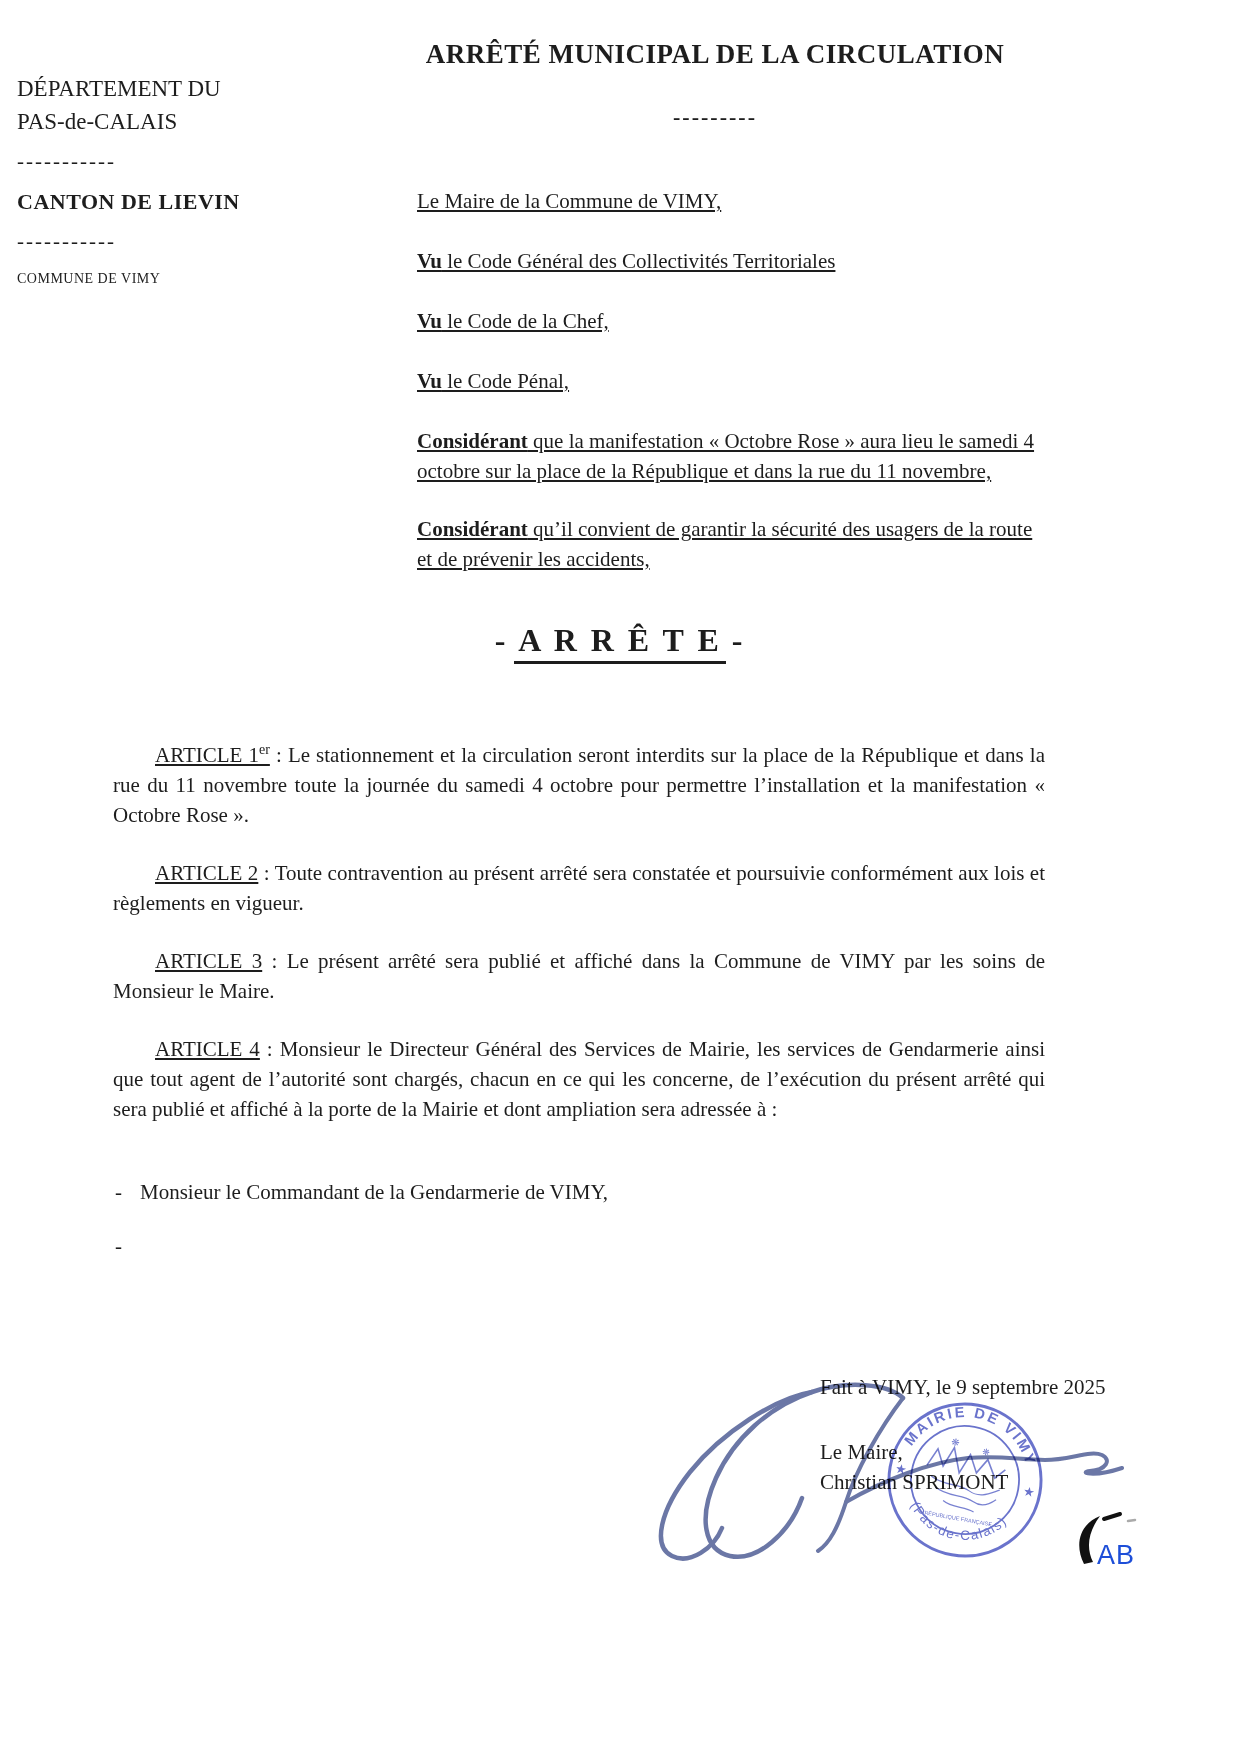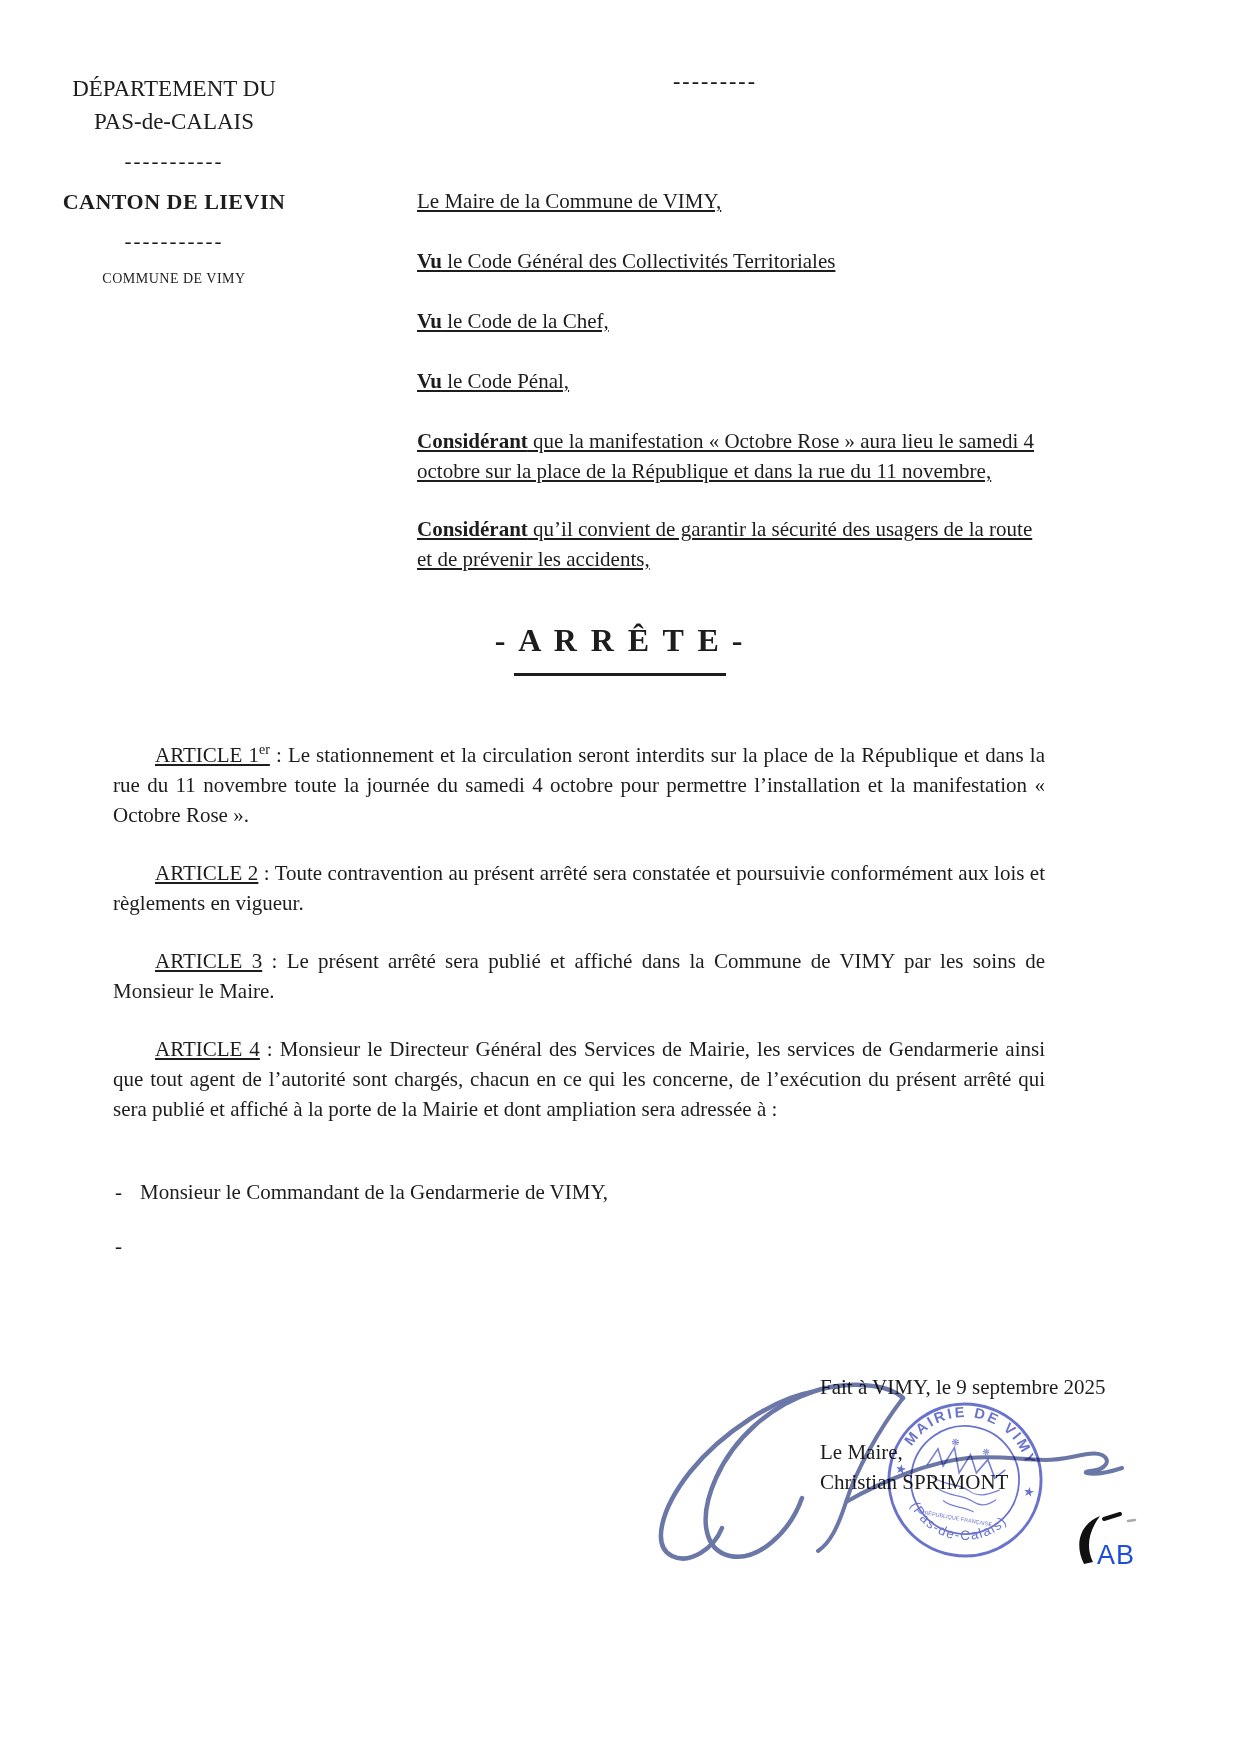--- a/index.html
+++ b/index.html
@@ -2,39 +2,39 @@
 <html><head>
 <meta charset="utf-8">
 <style>
   html,body{margin:0;padding:0;background:#9a9a9a;}
   .page{
     position:relative;width:1240px;height:1754px;background:#ffffff;
     font-family:"Liberation Serif",serif;color:#1d1d1d;overflow:hidden;
     margin:0 auto;
   }
   
-  .left-header{position:absolute;left:35px;top:72px;width:278px;text-align:center;}
+  .left-header{position:absolute;left:17px;top:72px;width:278px;text-align:left;}
   .lh-dept{font-size:23px;line-height:33px;}
   .lh-sep{font-size:21px;line-height:30px;letter-spacing:2px;margin-top:8px;}
   .lh-canton{font-size:22px;line-height:28px;margin-top:12px;letter-spacing:.5px;font-weight:bold;}
   .lh-sep2{font-size:21px;line-height:30px;letter-spacing:2px;margin-top:10px;}
   .lh-commune{font-size:14px;line-height:26px;margin-top:10px;letter-spacing:.5px;}
   
   .title-block{position:absolute;left:390px;top:36px;width:650px;text-align:center;}
   .doc-title{font-size:27px;font-weight:bold;line-height:36px;letter-spacing:.5px;}
   .title-sep{font-size:22px;font-weight:bold;letter-spacing:2px;margin-top:32px;}
   
   .preamble{position:absolute;left:417px;top:186px;width:632px;font-size:21px;line-height:30px;text-decoration:underline;}
   .preamble p{margin:0 0 30px 0;}
   .preamble .c{margin-bottom:28px;}
   b{font-weight:bold;}
   
   .arrete{position:absolute;left:0;top:622px;width:1240px;text-align:center;
           font-size:32px;font-weight:bold;letter-spacing:3px;}
-  .arrete .word{border-bottom:3px solid #1d1d1d;padding:0 4px 15px 4px;margin:0 6px;}
+  .arrete .word{border-bottom:3px solid #1d1d1d;padding:0 4px 3px 4px;margin:0 6px;}
   
   .articles{position:absolute;left:113px;top:735px;width:932px;font-size:21px;line-height:30px;}
   .articles p{margin:0 0 28px 0;text-align:justify;text-indent:42px;}
   .art-label{font-weight:normal;text-decoration:underline;}
   .art-label sup{font-size:14px;}
   .recipients{position:absolute;left:113px;top:1177px;width:932px;font-size:21px;line-height:30px;}
   .recipient{position:relative;padding-left:27px;margin-bottom:24px;text-align:justify;}
   .recipient .dash{position:absolute;left:2px;top:0;}
   
   .sig-block{position:absolute;left:820px;top:1372px;font-size:21px;line-height:30px;}
@@ -58,20 +58,21 @@
       <div>DÉPARTEMENT DU</div>
       <div>PAS-de-CALAIS</div>
     </div>
     <div class="lh-sep">-----------</div>
     <div class="lh-canton">CANTON DE LIEVIN</div>
     <div class="lh-sep2">-----------</div>
     <div class="lh-commune">COMMUNE DE VIMY</div>
   </div>
 
   <div class="title-block">
+    <div class="doc-title">ARRÊTÉ MUNICIPAL DE LA CIRCULATION</div>
     <div class="title-sep">---------</div>
   </div>
 
   <div class="preamble">
     <p>Le Maire de la Commune de VIMY,</p>
     <p><b>Vu</b><span> le Code Général des Collectivités Territoriales</span></p>
     <p><b>Vu</b><span> le Code de la Chef,</span></p>
     <p><b>Vu</b><span> le Code Pénal,</span></p>
     <p class="c"><b>Considérant</b><span> que la manifestation « Octobre Rose » aura lieu le samedi 4 octobre sur la place de la République et dans la rue du 11 novembre,</span></p>
     <p class="c"><b>Considérant</b><span> qu’il convient de garantir la sécurité des usagers de la route et de prévenir les accidents,</span></p>

